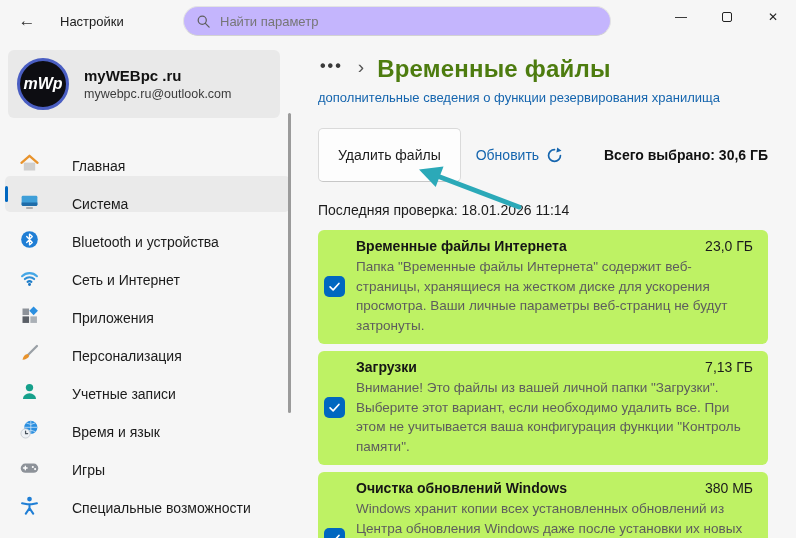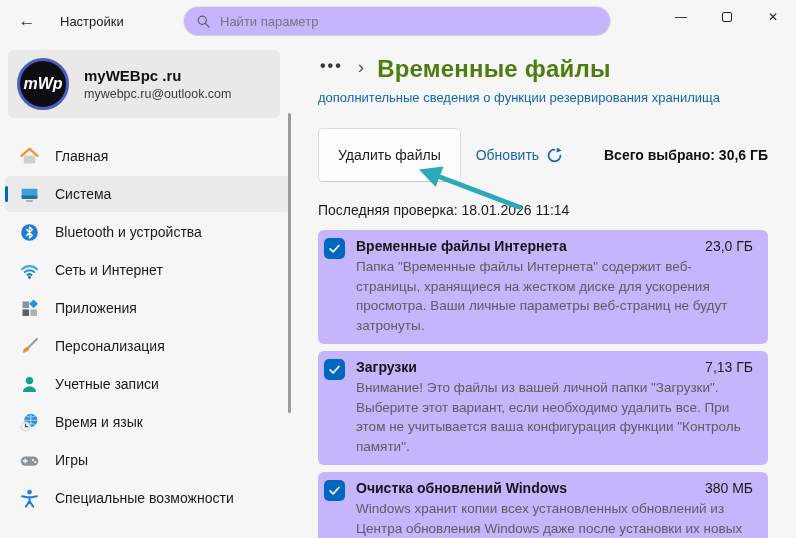--- a/index.html
+++ b/index.html
@@ -32,21 +32,21 @@
   .profile { margin:8px 0 0 8px; width:272px; height:68px; background:#e9e9e9;
              border-radius:6px; display:flex; align-items:center; padding-left:9px; gap:15px; cursor:pointer; }
   .avatar { width:52px; height:52px; border-radius:50%; background:#0d0d12;
             border:3px solid #4a5ec2; color:#fff; display:flex; align-items:center; justify-content:center;
             font-weight:bold; font-size:16px; font-style:italic; flex:none; }
   .profile-name { font-size:15px; font-weight:600; color:#111; }
   .profile-email { font-size:12.5px; color:#3c3c3c; margin-top:3px; }
 
   .nav { margin-top:20px; }
   .nav-item { height:36px; margin:2px 10px 2px 5px; border-radius:5px; display:flex;
-              align-items:center; padding-left:14px; gap:15px; font-size:14px; color:#1b1b1b;
+              align-items:flex-end; padding-left:14px; gap:32px; font-size:14px; color:#1b1b1b;
               position:relative; cursor:pointer; }
   .nav-item.selected { background:#eaeaea; }
   .nav-item .pill { display:none; }
   .nav-item.selected .pill { display:block; position:absolute; left:0; top:10px; width:3px;
                              height:16px; border-radius:2px; background:#0067c0; }
   .nav-icon { width:21px; height:21px; flex:none; }
 
   .sb-scroll { position:absolute; left:288px; top:113px; width:3px; height:300px;
                background:#9b9b9b; border-radius:2px; cursor:pointer; }
 
@@ -63,21 +63,21 @@
   .delete-btn { padding:18px 19px; font-size:14px; font-family:inherit; color:#1b1b1b;
                 background:#fdfdfd; border:1px solid #dadada; border-bottom-color:#c7c7c7;
                 border-radius:5px; cursor:pointer; }
   .refresh { margin-left:15px; display:flex; gap:7px; font-size:14px;
              color:#1565ae; text-decoration:none; cursor:pointer; }
   .total { margin-left:auto; font-size:14px; font-weight:600; color:#111; }
 
   .last-check { margin-top:20px; font-size:14px; color:#1b1b1b; }
 
   .cards { margin-top:12px; display:flex; flex-direction:column; gap:7px; }
-  .card { background:#c4b5fd; border-radius:6px; display:flex; align-items:flex-start;
+  .card { background:#bef264; border-radius:6px; display:flex; align-items:center;
           gap:11px; padding:8px 15px 9px 6px; }
   .checkbox { width:21px; height:21px; border-radius:5px; background:#0067c0; flex:none;
               display:flex; align-items:center; justify-content:center; cursor:pointer; }
   .card-content { flex:1; min-width:0; }
   .card-head { display:flex; justify-content:space-between; align-items:baseline; }
   .card-title { font-size:14px; font-weight:700; color:#161616; }
   .card-size { font-size:14px; color:#1b1b1b; }
   .card-desc { margin-top:3px; font-size:13.5px; line-height:19.5px; color:#5d5d5d; }
 
   .annotation { position:absolute; left:0; top:0; width:796px; height:538px;

